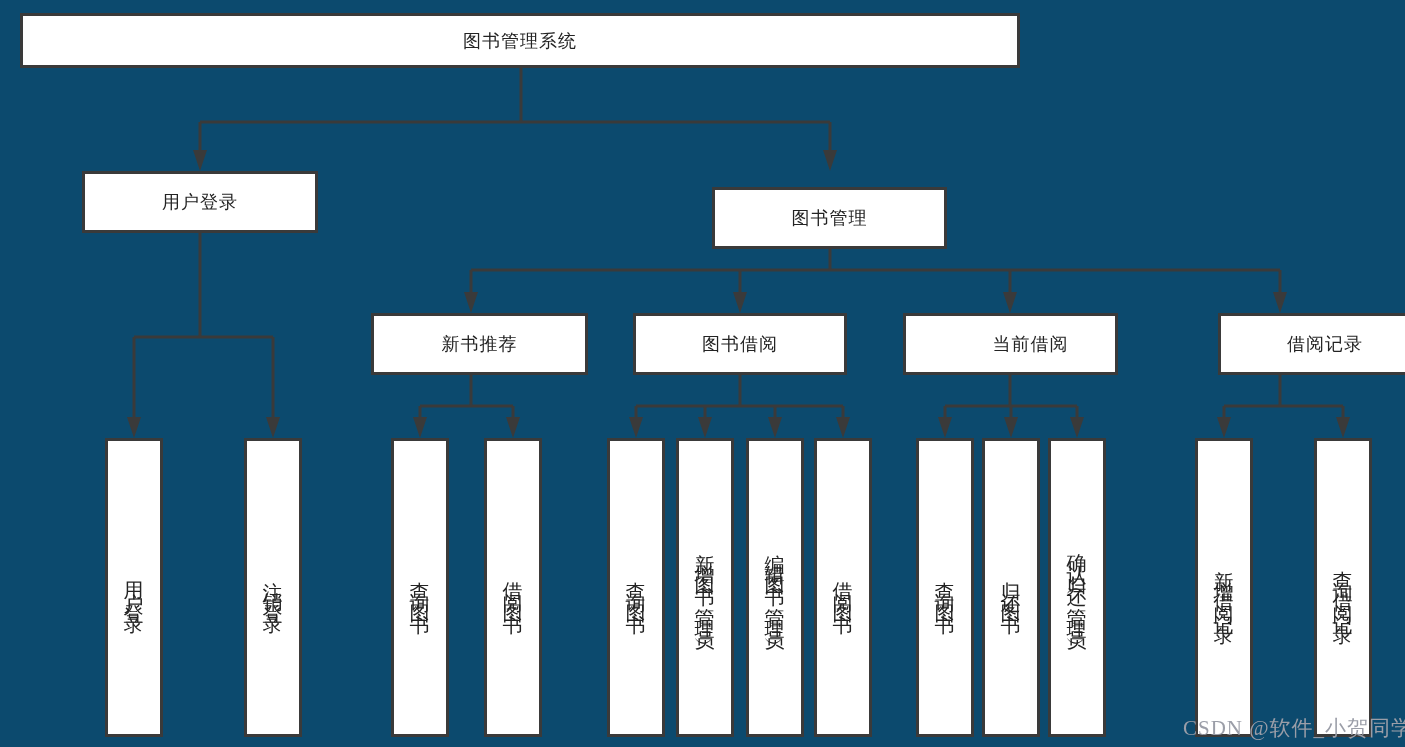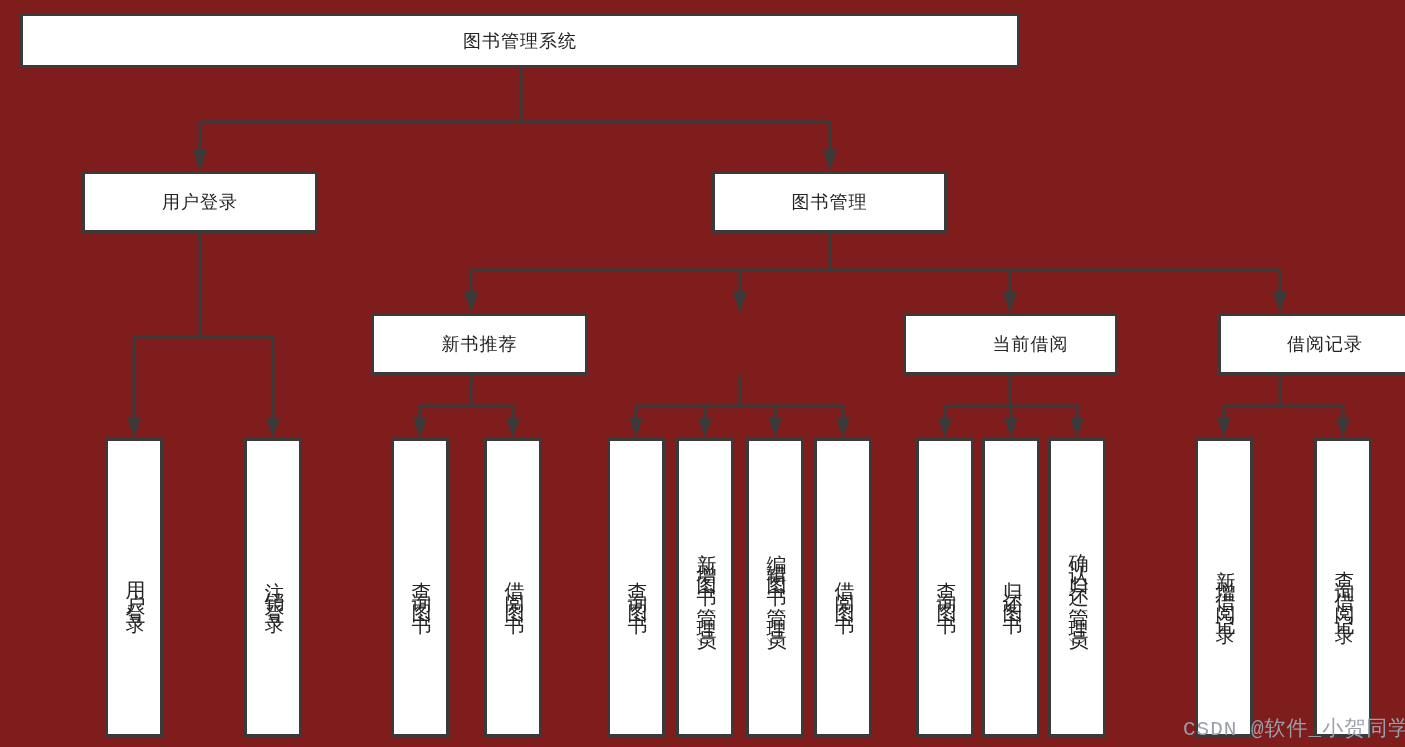--- a/index.html
+++ b/index.html
@@ -1,20 +1,20 @@
 <!DOCTYPE html>
 <html><head>
 <meta charset="utf-8">
 <style>
   html,body{margin:0;padding:0;background:#ffffff;}
   .canvas{
     position:relative;
     width:1405px;height:747px;
-    background:#7f1d1d;
-    font-family:Liberation Mono, monospace;
+    background:#0c4a6e;
+    font-family:Liberation Serif, serif;
     overflow:hidden;
   }
   .connectors{position:absolute;left:0;top:0;width:1405px;height:747px;}
   .box{
     position:absolute;
     box-sizing:border-box;
     border:3px solid #3a3a3a;
     background:#ffffff;
     display:flex;
     align-items:center;
@@ -87,26 +87,29 @@
     </g>
   </svg>
 
   <div class="box root" style="left:20px;top:13px;width:1000px;height:55px;">
     <span class="h-label">图书管理系统</span>
   </div>
 
   <div class="box" style="left:82px;top:171px;width:236px;height:62px;">
     <span class="h-label">用户登录</span>
   </div>
-  <div class="box" style="left:712px;top:171px;width:235px;height:62px;">
+  <div class="box" style="left:712px;top:187px;width:235px;height:62px;">
     <span class="h-label">图书管理</span>
   </div>
 
   <div class="box" style="left:363px;top:313px;width:217px;height:62px;margin-left:8px;">
     <span class="h-label">新书推荐</span>
+  </div>
+  <div class="box" style="left:633px;top:313px;width:214px;height:62px;">
+    <span class="h-label">图书借阅</span>
   </div>
   <div class="box" style="left:903px;top:313px;width:215px;height:62px;padding-left:40px;">
     <span class="h-label">当前借阅</span>
   </div>
   <div class="box" style="left:1218px;top:313px;width:214px;height:62px;">
     <span class="h-label">借阅记录</span>
   </div>
 
   <div class="box leaf" style="left:105px;top:438px;width:58px;height:299px;">
     <span>用户登录</span>

